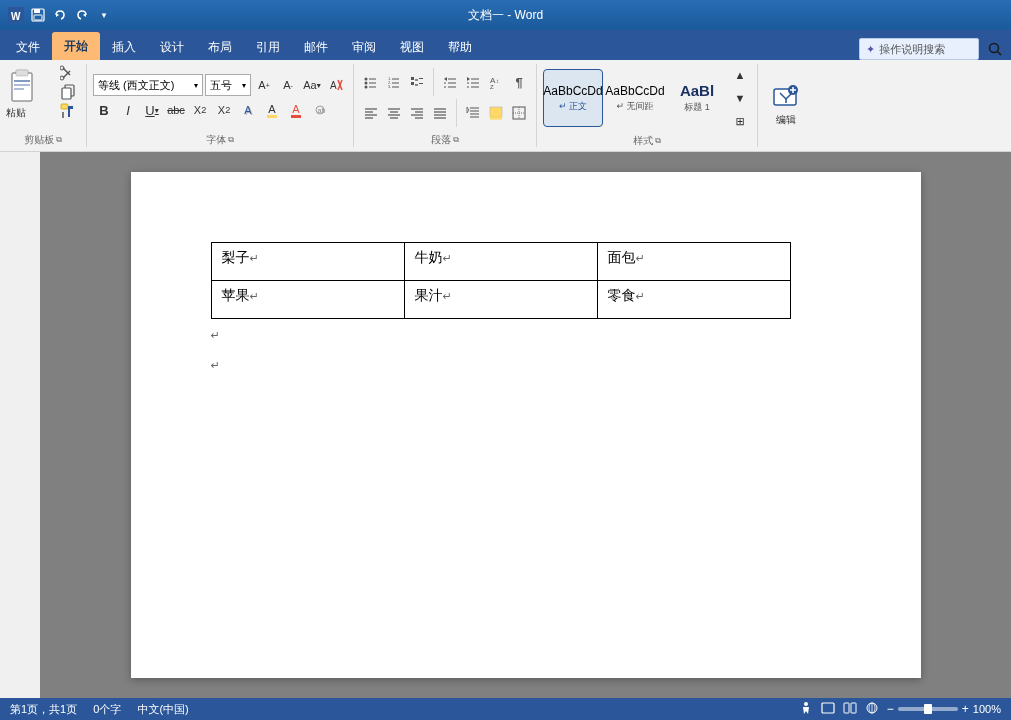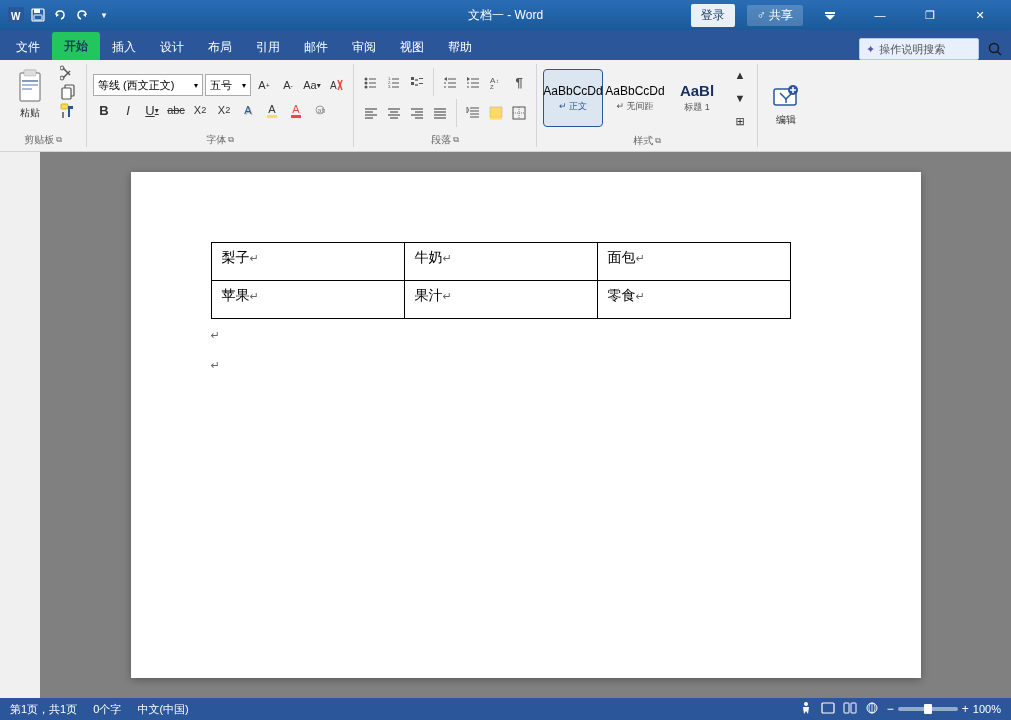--- a/index.html
+++ b/index.html
@@ -62,21 +62,21 @@
       height: 26px;
       padding: 0 12px;
       font-size: 12px;
       color: white;
       display: flex;
       align-items: center;
       cursor: pointer;
       border-radius: 3px 3px 0 0;
     }
     .ribbon-tab.active {
-      background: #22c55e;
+      background: #fdba74;
       color: #1e3a5f;
       font-weight: bold;
       height: 28px;
     }
     .ribbon-right {
       margin-left: auto;
       display: flex;
       align-items: center;
       padding-right: 8px;
     }
@@ -143,21 +143,20 @@
     }
 
     
     .clipboard-group .ribbon-group-content {
       flex-direction: row;
       align-items: flex-start;
     }
     .paste-btn {
       display: flex;
       flex-direction: column;
-      align-items: center;
       justify-content: center;
       width: 48px;
       height: 60px;
       cursor: pointer;
       border-radius: 3px;
       font-size: 10px;
       color: #333;
       gap: 2px;
     }
     .small-btns-col {
@@ -347,33 +346,20 @@
     </div>
     <div class="qat-icon">
       <span style="color:white;font-size:9px;">▾</span>
     </div>
   </div>
 
   <div class="titlebar-center">
     <span>文档一 - Word</span>
   </div>
 
-  <div class="titlebar-right">
-    <button class="login-btn">登录</button>
-    <button class="share-btn">♂ 共享</button>
-    <div class="win-btn">
-      <svg width="14" height="14" viewBox="0 0 14 14">
-          <rect x="2" y="4" width="10" height="2" fill="white"></rect>
-          <polygon points="7,12 2,7 12,7" fill="white"></polygon>
-        </svg>
-    </div>
-    <div class="win-btn">—</div>
-    <div class="win-btn">❐</div>
-    <div class="win-btn close">✕</div>
-  </div>
 </div>
 
 <div class="ribbon-tabs">
   <div class="ribbon-tab">文件</div>
   <div class="ribbon-tab active">开始</div>
   <div class="ribbon-tab">插入</div>
   <div class="ribbon-tab">设计</div>
   <div class="ribbon-tab">布局</div>
   <div class="ribbon-tab">引用</div>
   <div class="ribbon-tab">邮件</div>

